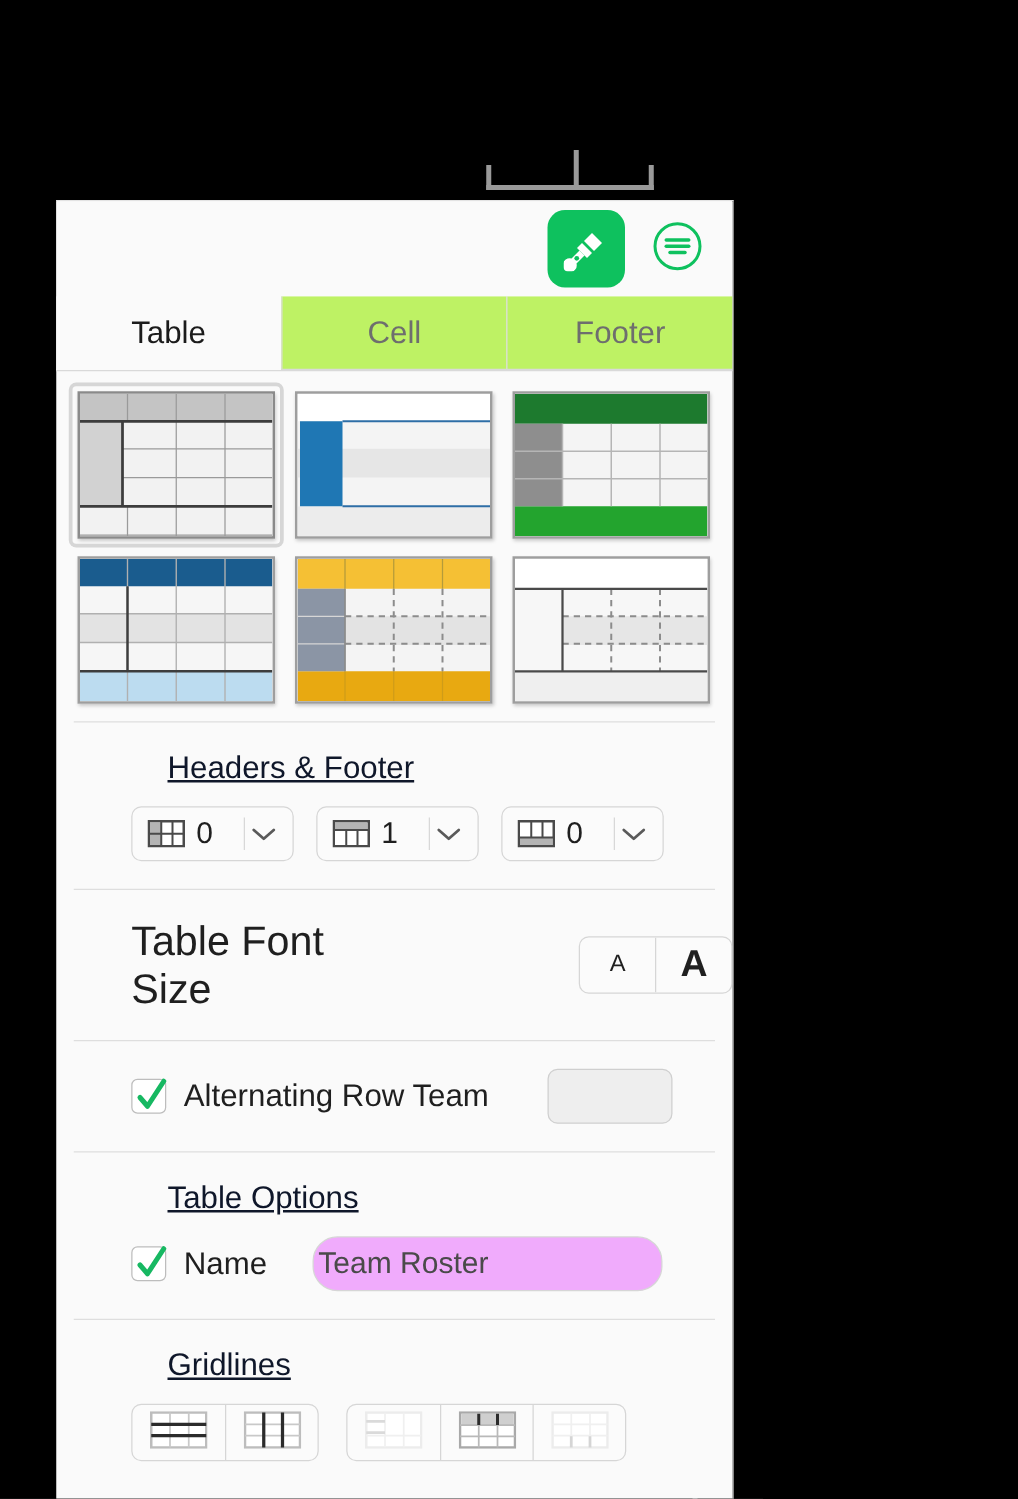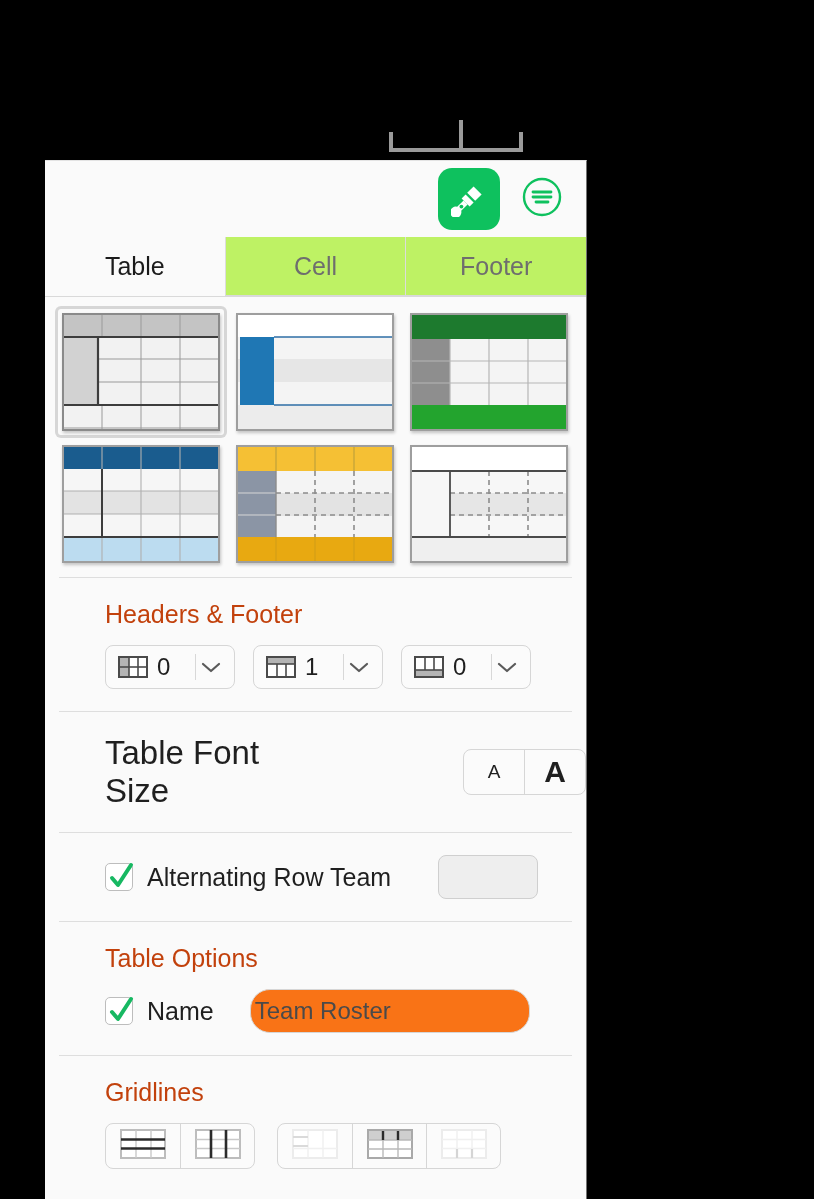--- a/index.html
+++ b/index.html
@@ -97,21 +97,21 @@
     width: 166px; height: 126px;
     border-radius: 3px;
     box-shadow: 0 0 0 3px rgba(140,140,140,.32);
     pointer-events: none;
   }
 
   
   .divider { height: 1px; background: #dedede; margin: 0 14px; }
   .section { padding: 22px 0 22px 0; }
   .section-title {
-    font-size: 25px; color: #c2410c; padding-left: 60px; margin-bottom: 16px;
+    font-size: 25px; color: #0f172a; padding-left: 89px; margin-bottom: 16px; text-decoration: underline;
   }
   .row { display: flex; align-items: center; padding-left: 60px; }
 
   
   .hf-group { display: flex; gap: 18px; }
   .hf-button {
     width: 130px; height: 44px;
     background: #fbfbfb;
     border: 1px solid #d6d6d6;
     border-radius: 8px;
@@ -149,21 +149,21 @@
   .checkbox svg { position: absolute; left: 2px; top: -3px; }
   .cb-label { font-size: 25px; color: #1f1f1f; margin-left: 14px; }
 
   #alt-row-swatch {
     width: 100px; height: 44px; margin-left: 47px;
     background: #eeeeee; border: 1px solid #cfcfcf; border-radius: 8px;
   }
 
   #name-field {
     width: 280px; height: 44px; margin-left: 36px;
-    background: #f97316; border: 1px solid #d6d6d6; border-radius: 20px;
+    background: #f0abfc; border: 1px solid #d6d6d6; border-radius: 20px;
     display: flex; align-items: center; padding-left: 4px;
     font-size: 24px; color: #4a4a4a;
   }
 
   
   #gridlines-row { gap: 22px; }
   .gl-group {
     display: flex; background: #fbfbfb;
     border: 1px solid #d6d6d6; border-radius: 8px; overflow: hidden;
   }

